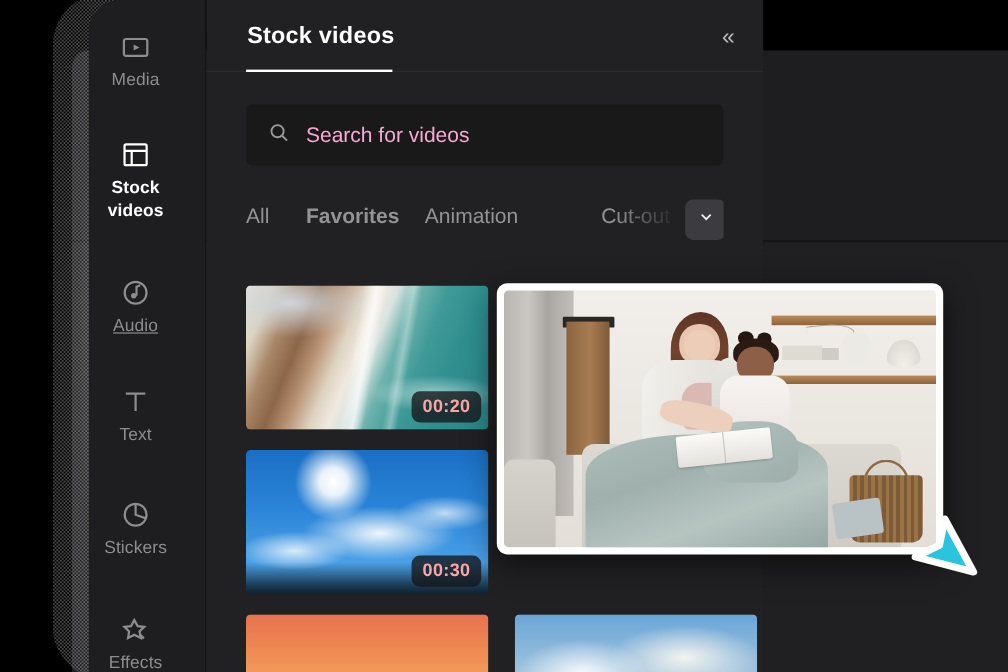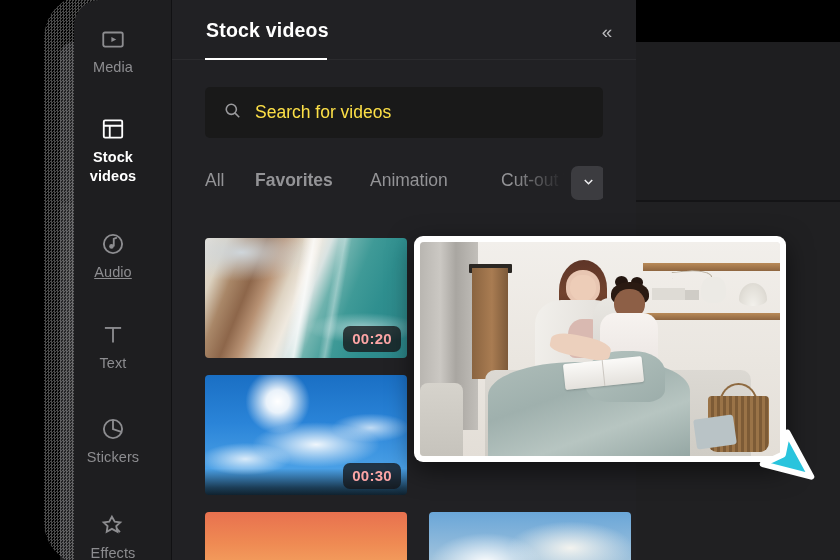--- a/index.html
+++ b/index.html
@@ -83,21 +83,21 @@
     display: flex; align-items: center; justify-content: center;
     color: #b9b9bc; font-size: 19px; line-height: 1; cursor: pointer;
   }
 
   .search-wrap { position: absolute; left: 33px; top: 87px; width: 398px; height: 51px; }
   .search-box {
     width: 100%; height: 100%; background: #191919; border-radius: 5px;
     display: flex; align-items: center; padding-left: 18px; gap: 13px;
   }
   .search-ico svg { width: 19px; height: 19px; stroke: #9a9a9d; stroke-width: 2; fill: none; }
-  .search-ph { color: #fde047; font-size: 17.5px; }
+  .search-ph { color: #f9a8d4; font-size: 17.5px; }
 
   .chips { position: absolute; left: 33px; top: 166px; width: 398px; height: 34px; overflow: hidden; }
   .chip {
     position: absolute; top: 4px; color: #939396; font-size: 17.5px; white-space: nowrap; cursor: pointer;
   }
   .chips-more {
     position: absolute; right: -2px; top: 0px; width: 34px; height: 34px;
     background: #3c3c40; border-radius: 7px; display: flex; align-items: center; justify-content: center;
     cursor: pointer;
   }
@@ -347,21 +347,21 @@
               <path d="M15.3 15.3 L20.5 20.5"></path>
             </svg>
         </span>
         <span class="search-ph">Search for videos</span>
       </div>
     </div>
 
     <div class="chips">
       <span class="chip" style="left:0px;">All</span>
       <span class="chip" style="left:50px;font-weight:bold;">Favorites</span>
-      <span class="chip" style="left:165px;">Animation</span>
+      <span class="chip" style="left:149px;">Animation</span>
       <span class="chip" style="left:296px;">Cut-out T</span>
       <div class="chips-fade"></div>
       <div class="chips-more">
         <span>
           <svg viewBox="0 0 24 24">
               <path d="M6 9.5 L12 15.5 L18 9.5"></path>
             </svg>
         </span>
       </div>
     </div>

